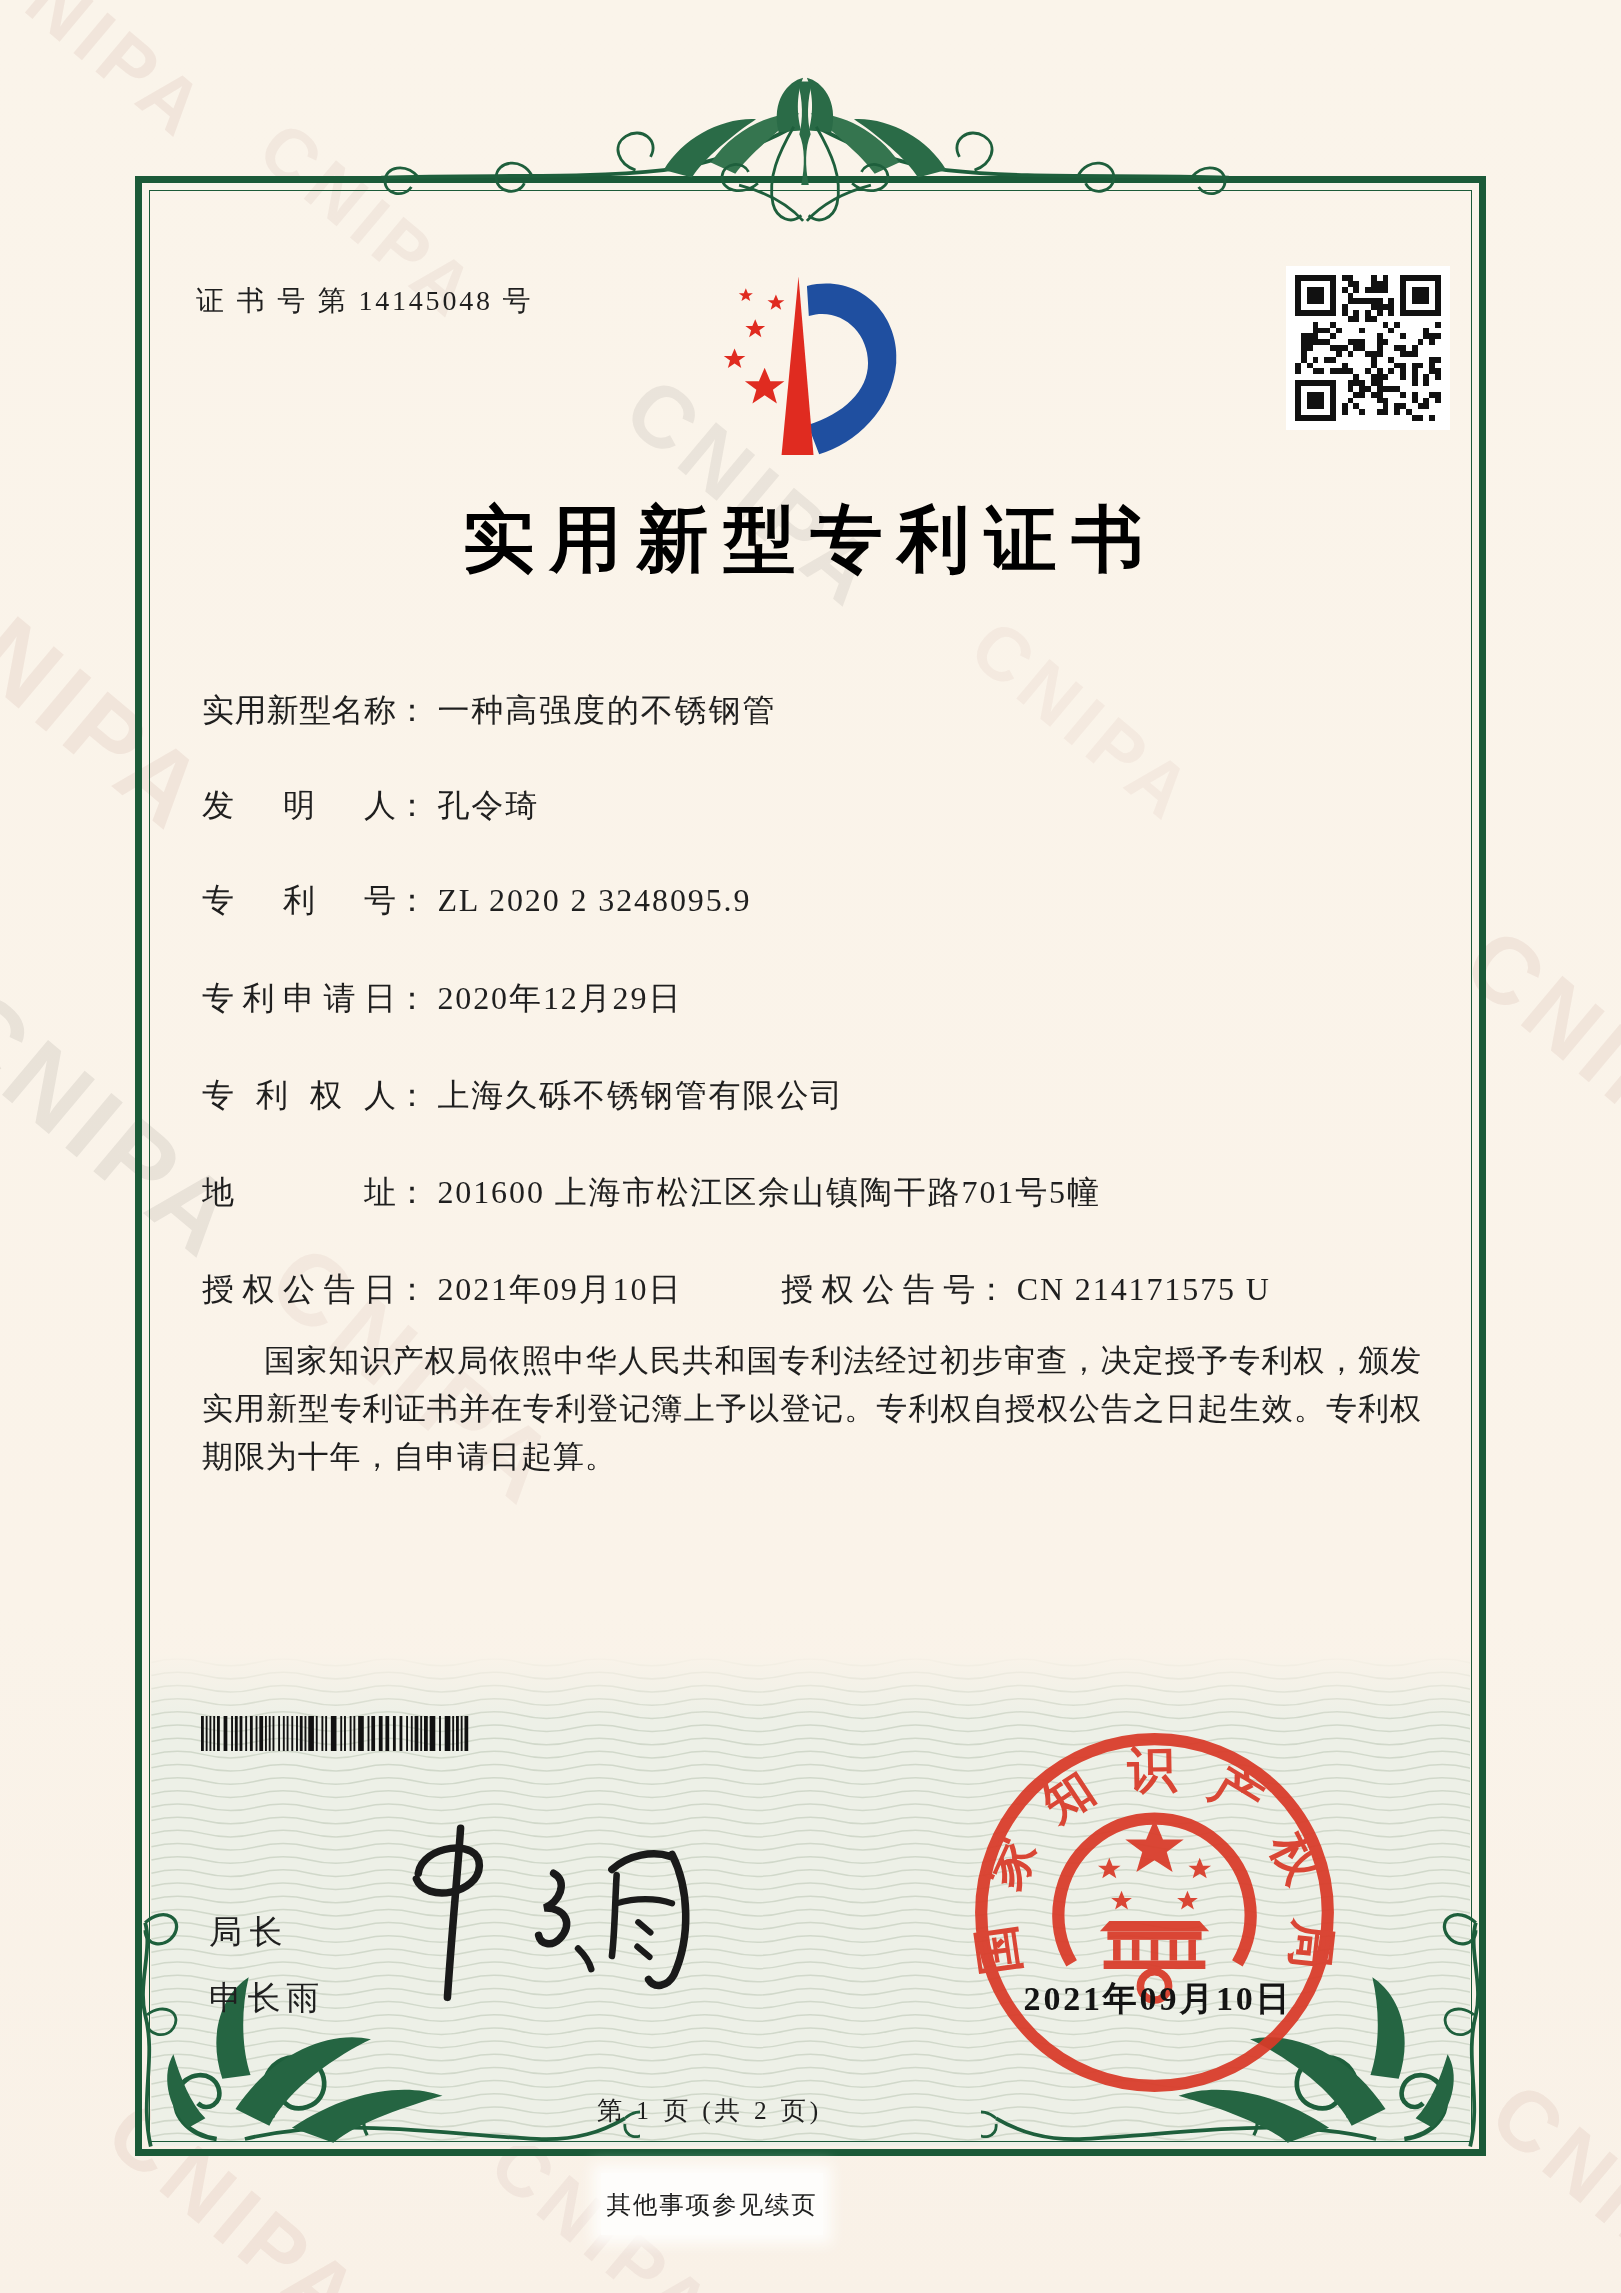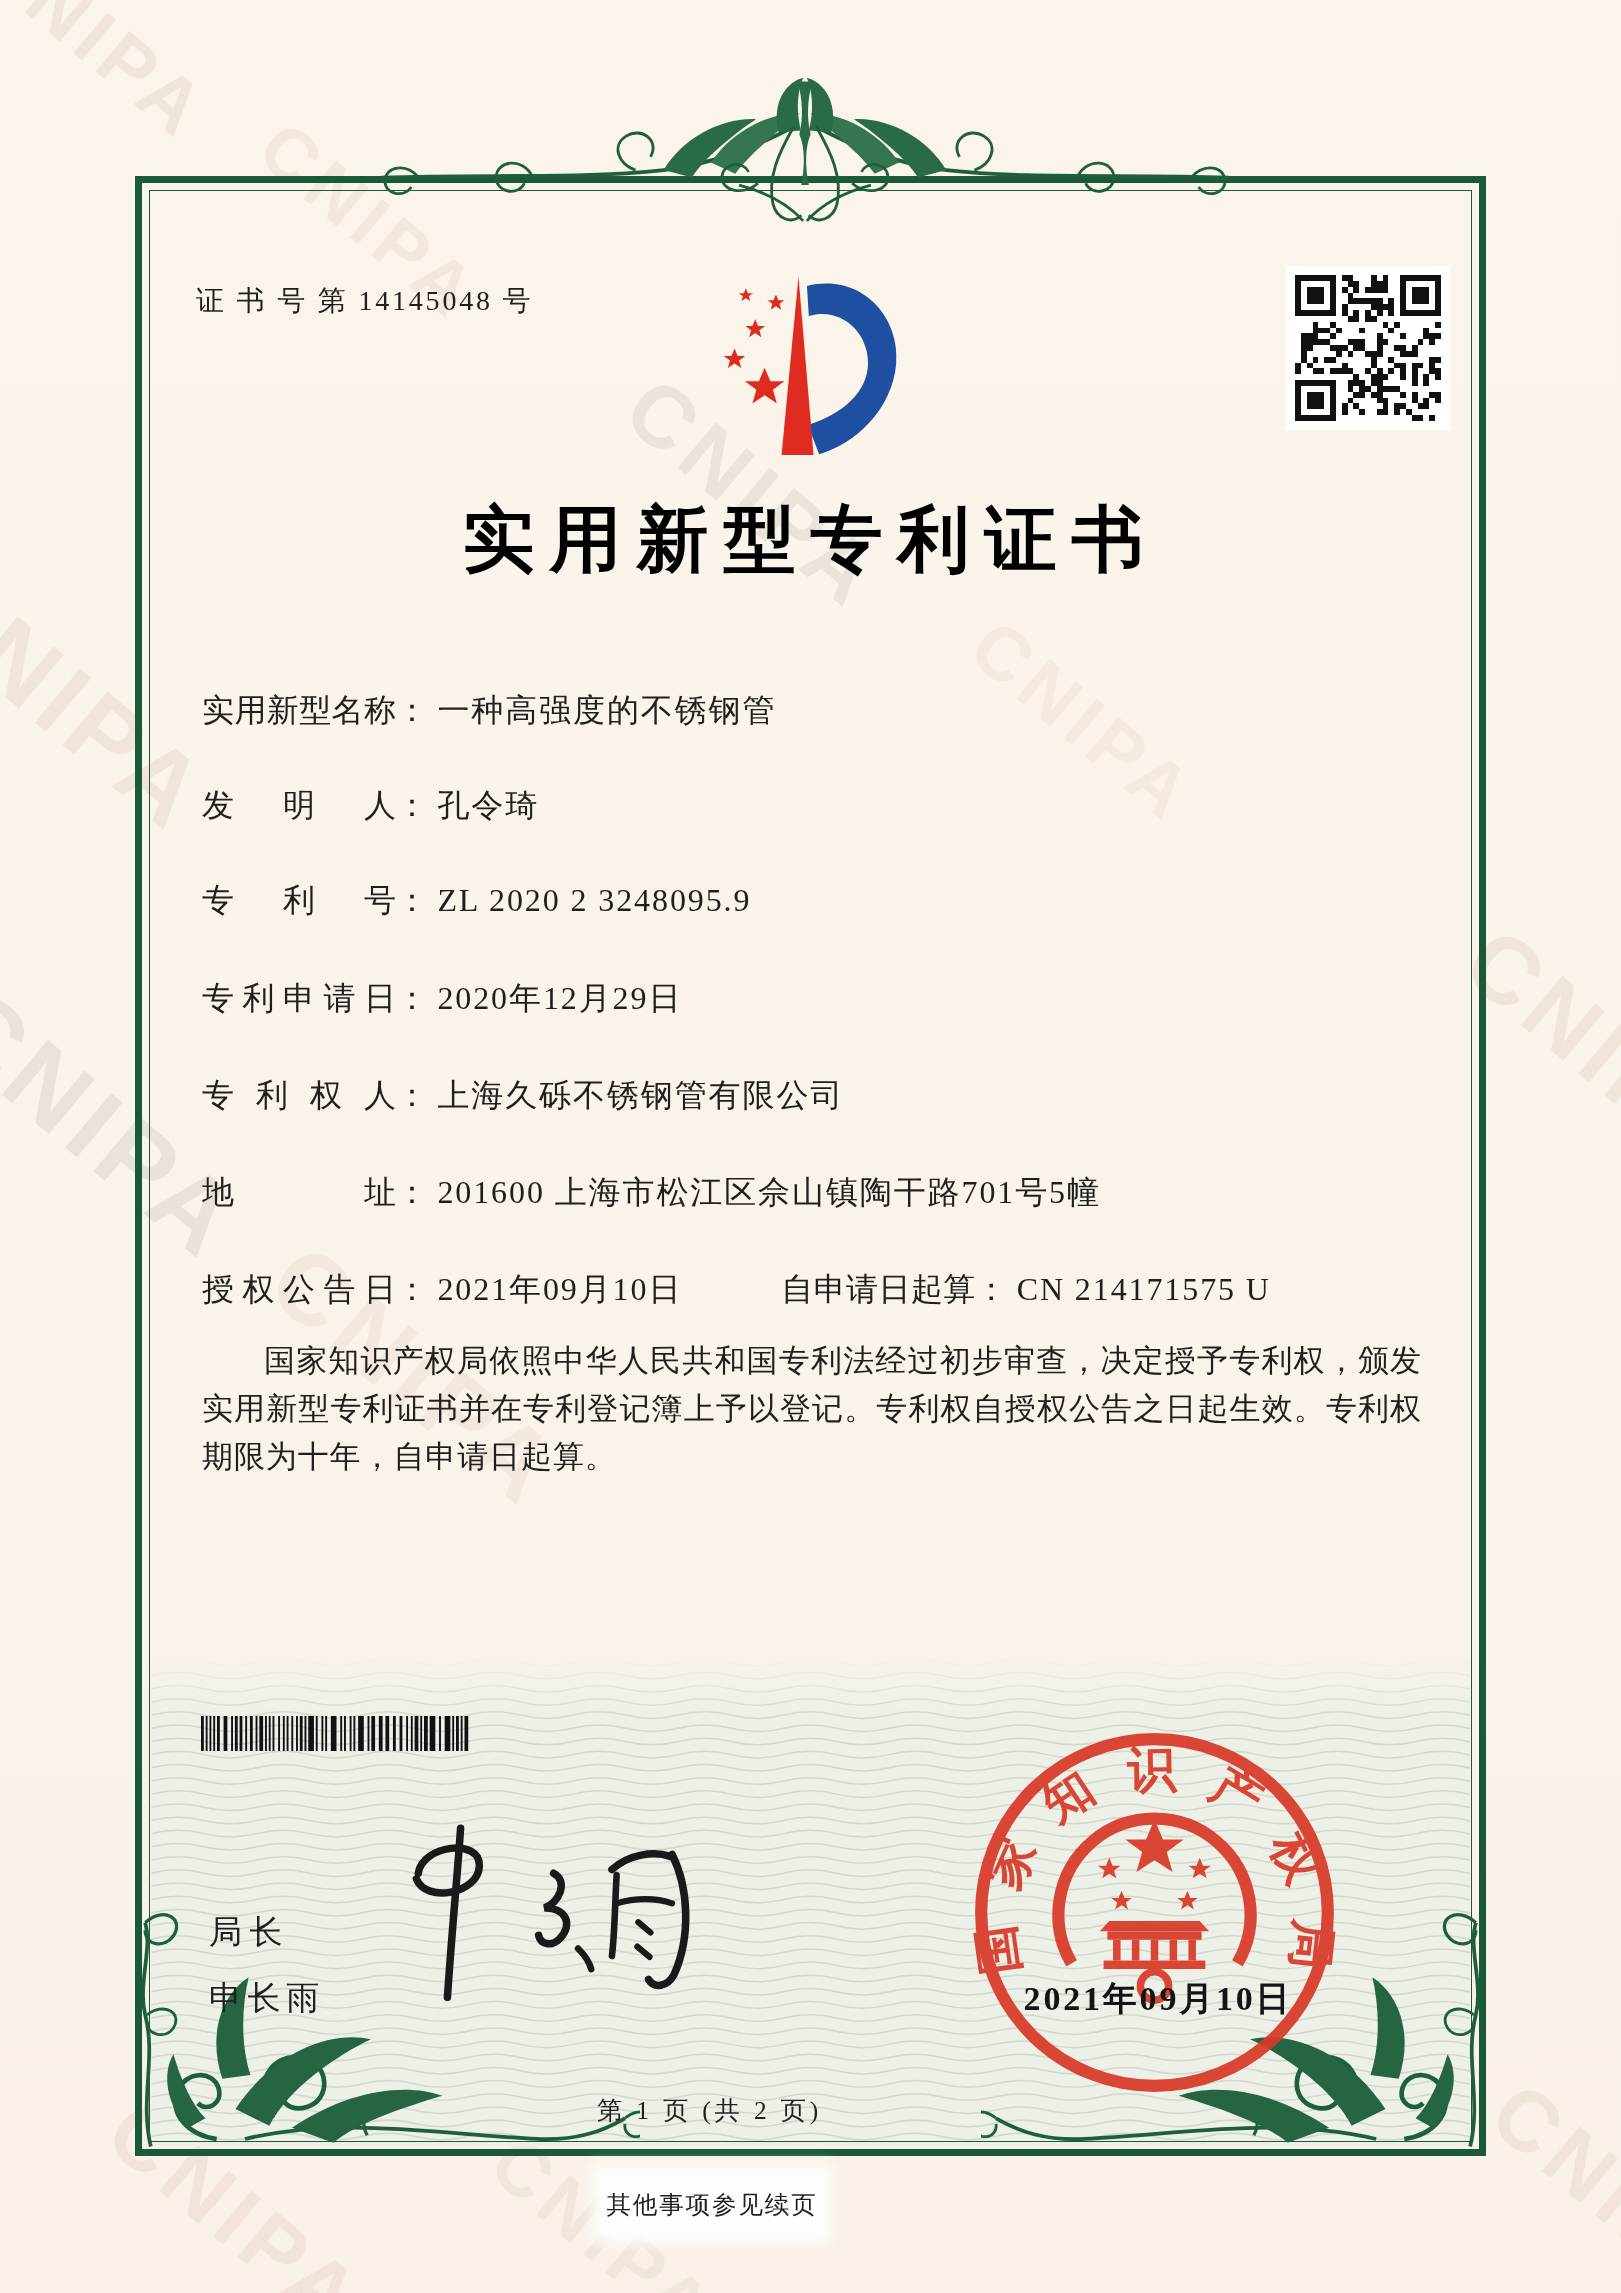--- a/index.html
+++ b/index.html
@@ -411,21 +411,21 @@
 </div>
 <div class="field-row" style="top:1074px;">
   <span class="flabel">专利权人</span><span class="fcolon">：</span><span class="fvalue">上海久砾不锈钢管有限公司</span>
 </div>
 <div class="field-row" style="top:1171px;">
   <span class="flabel">地址</span><span class="fcolon">：</span><span class="fvalue">201600 上海市松江区佘山镇陶干路701号5幢</span>
 </div>
 <div class="field-row" style="top:1268px;">
   <span><span class="flabel">授权公告日</span><span class="fcolon">：</span><span class="fvalue">2021年09月10日</span></span>
   <span style="display:inline-block;width:83px;"></span>
-  <span><span class="flabel">自申请日起算</span><span class="fcolon">：</span><span class="fvalue">CN 214171575 U</span></span>
+  <span><span class="flabel">授权公告号</span><span class="fcolon">：</span><span class="fvalue">CN 214171575 U</span></span>
 </div>
 
 <div class="body-text">
   <p>国家知识产权局依照中华人民共和国专利法经过初步审查，决定授予专利权，颁发实用新型专利证书并在专利登记簿上予以登记。专利权自授权公告之日起生效。专利权期限为十年，自申请日起算。</p>
 </div>
 
 <div class="barcode-box">
   <svg id="barcode-svg" width="271" height="35" viewBox="0 0 288 37" preserveAspectRatio="none" xmlns="http://www.w3.org/2000/svg">
       <rect x="0" y="0" width="3" height="37" fill="#111"></rect>
       <rect x="5" y="0" width="2" height="37" fill="#111"></rect>

